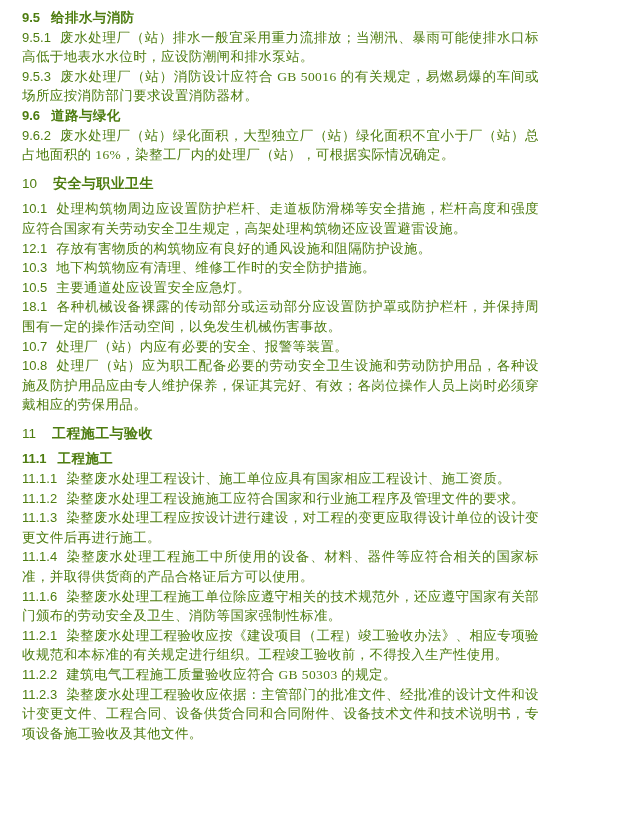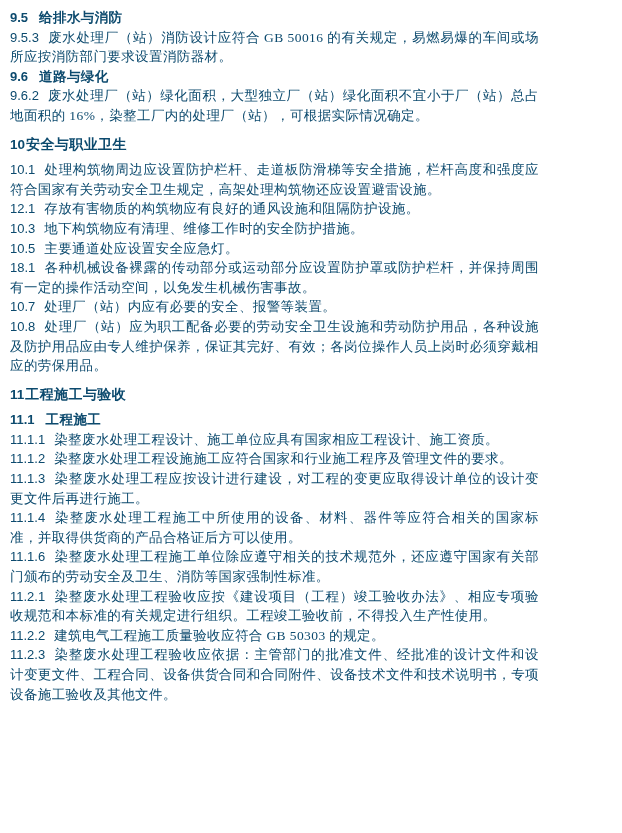--- a/index.html
+++ b/index.html
@@ -9,26 +9,26 @@
   }
   body {
     width: 622px;
     height: 833px;
     overflow: hidden;
   }
   .page {
     box-sizing: border-box;
     width: 546px;
     height: 833px;
-    padding: 8px 7px 0 10px;
+    padding: 8px 7px 0 22px;
     font-family: "Liberation Serif", "DejaVu Serif", serif;
     font-size: 13.5px;
     line-height: 19.6px;
     letter-spacing: 0.4px;
-    color: #0c4a6e;
+    color: #4d7c0f;
     text-align: justify;
   }
   .para {
     margin: 0;
   }
   .num {
     font-family: "Liberation Sans", "DejaVu Sans", sans-serif;
     font-size: 13px;
     letter-spacing: 0;
     margin-right: 9px;
@@ -41,31 +41,32 @@
   .h-sub .num {
     font-weight: bold;
     margin-right: 11px;
   }
   .h-sec {
     margin: 9px 0 6px 0;
     font-weight: bold;
     font-size: 14px;
   }
   .h-sec .num {
-    font-weight: bold;
+    font-weight: normal;
     font-size: 13.5px;
-    margin-right: 1px;
+    margin-right: 16px;
   }
 </style>
 </head>
 <body>
 
 <div class="page">
   <div id="doc-body">
       <p class="h-sub"><span class="num">9.5</span><span class="txt">给排水与消防</span></p>
+      <p class="para"><span class="num">9.5.1</span><span class="txt">废水处理厂（站）排水一般宜采用重力流排放；当潮汛、暴雨可能使排水口标高低于地表水水位时，应设防潮闸和排水泵站。</span></p>
       <p class="para"><span class="num">9.5.3</span><span class="txt">废水处理厂（站）消防设计应符合 GB 50016 的有关规定，易燃易爆的车间或场所应按消防部门要求设置消防器材。</span></p>
       <p class="h-sub"><span class="num">9.6</span><span class="txt">道路与绿化</span></p>
       <p class="para"><span class="num">9.6.2</span><span class="txt">废水处理厂（站）绿化面积，大型独立厂（站）绿化面积不宜小于厂（站）总占地面积的 16%，染整工厂内的处理厂（站），可根据实际情况确定。</span></p>
       <p class="h-sec"><span class="num">10</span><span class="txt">安全与职业卫生</span></p>
       <p class="para"><span class="num">10.1</span><span class="txt">处理构筑物周边应设置防护栏杆、走道板防滑梯等安全措施，栏杆高度和强度应符合国家有关劳动安全卫生规定，高架处理构筑物还应设置避雷设施。</span></p>
       <p class="para"><span class="num">12.1</span><span class="txt">存放有害物质的构筑物应有良好的通风设施和阻隔防护设施。</span></p>
       <p class="para"><span class="num">10.3</span><span class="txt">地下构筑物应有清理、维修工作时的安全防护措施。</span></p>
       <p class="para"><span class="num">10.5</span><span class="txt">主要通道处应设置安全应急灯。</span></p>
       <p class="para"><span class="num">18.1</span><span class="txt">各种机械设备裸露的传动部分或运动部分应设置防护罩或防护栏杆，并保持周围有一定的操作活动空间，以免发生机械伤害事故。</span></p>
       <p class="para"><span class="num">10.7</span><span class="txt">处理厂（站）内应有必要的安全、报警等装置。</span></p>

